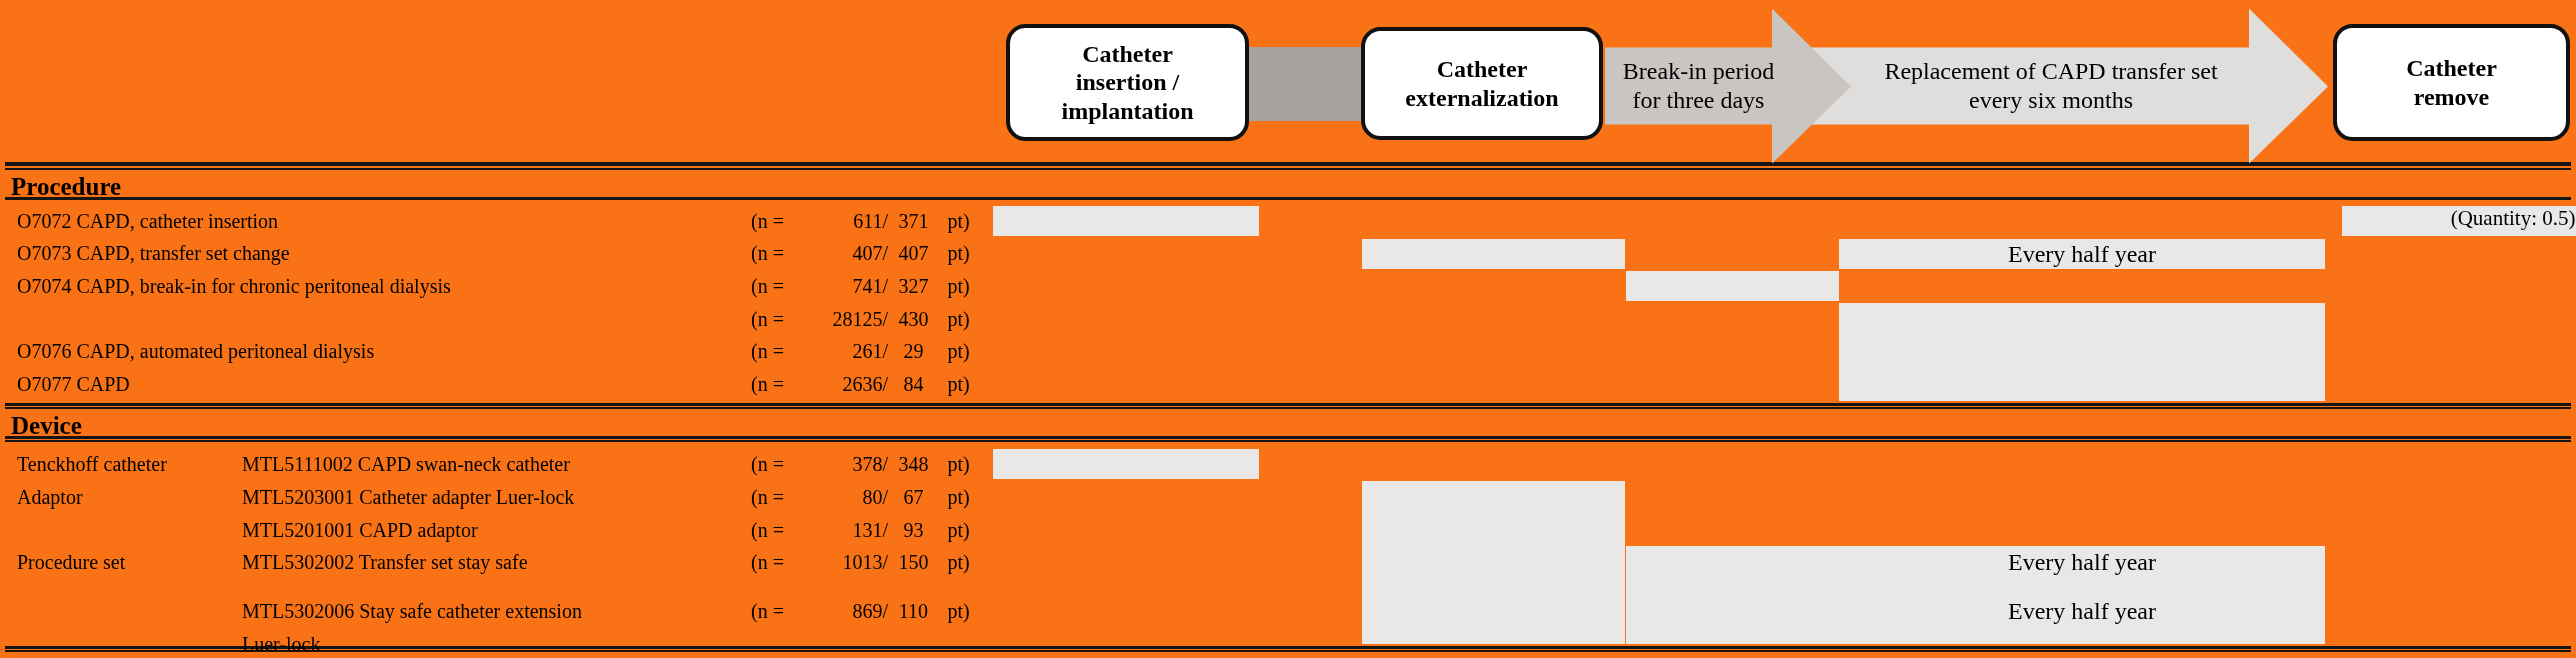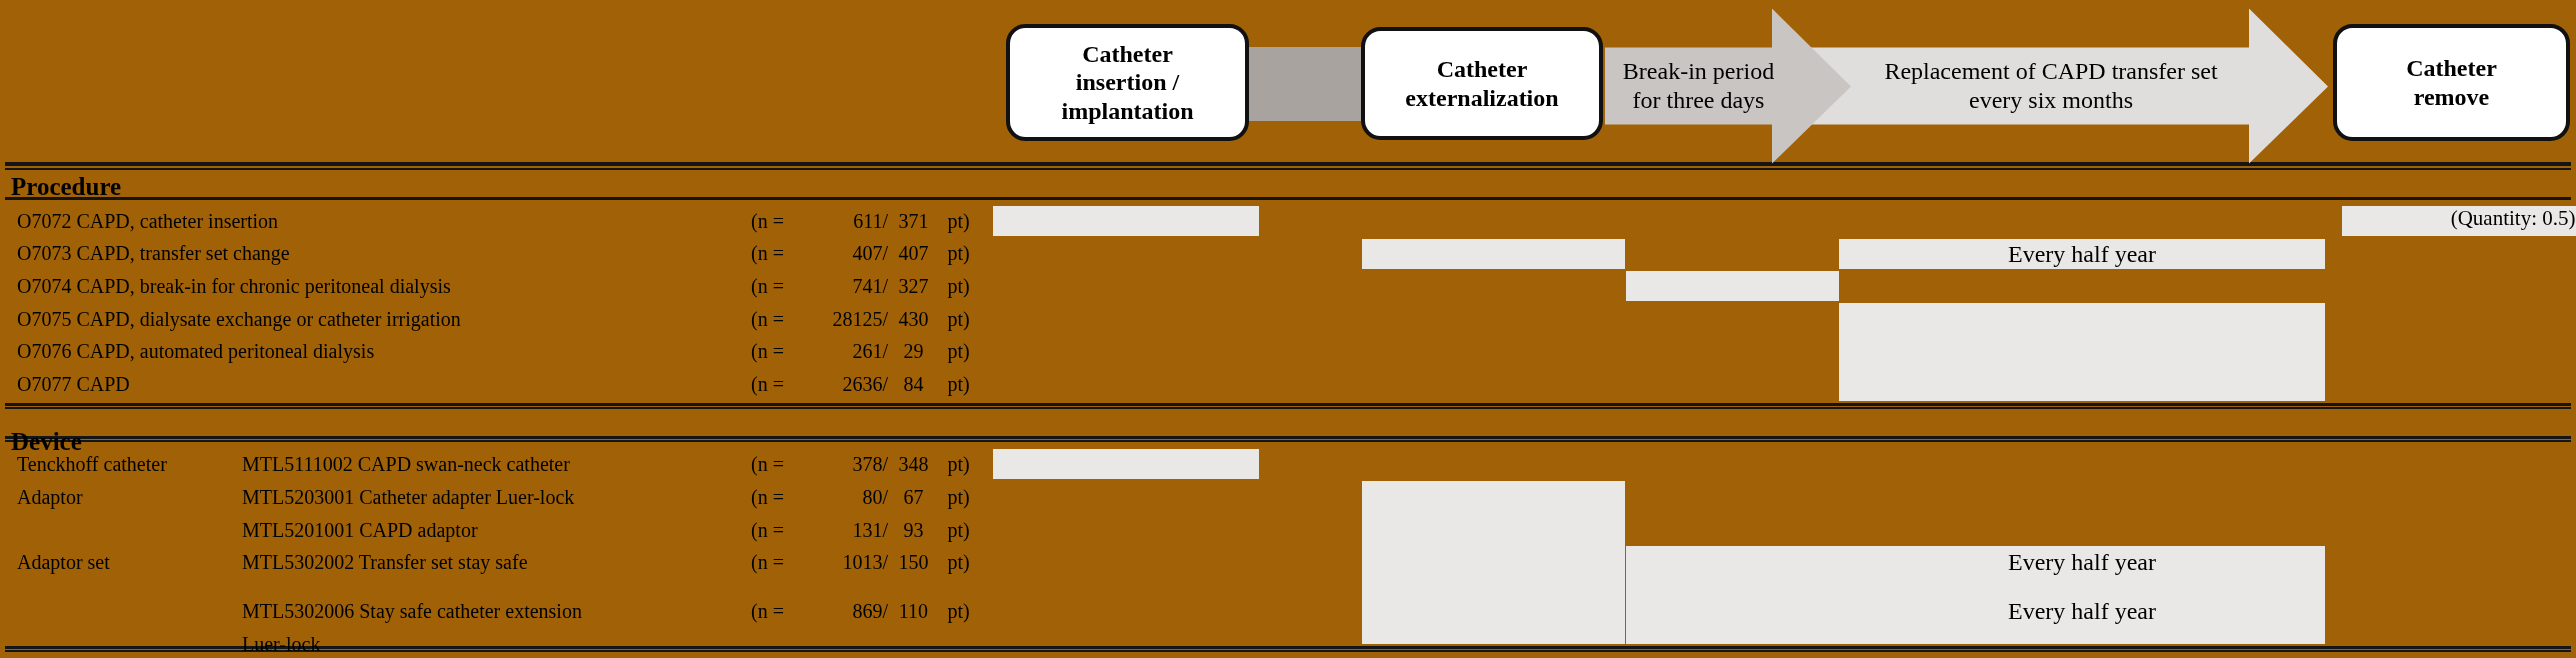--- a/index.html
+++ b/index.html
@@ -5,21 +5,21 @@
   :root{
     --connector:#a9a39f;
     --arrow-breakin:#c9c5c2;
     --arrow-replace:#e0dedd;
     --highlight:#e9e8e7;
     --ink:#111111;
   }
   *{box-sizing:border-box;margin:0;padding:0;}
   html,body{background:#ffffff;}
   body{font-family:"Liberation Serif","DejaVu Serif",serif;color:#000;}
-  .fig{position:relative;width:2576px;height:658px;background:#a16207;overflow:hidden;}
+  .fig{position:relative;width:2576px;height:658px;background:#f97316;overflow:hidden;}
 
   
   .dbox{position:absolute;background:#fff;border:4.2px solid var(--ink);border-radius:19.4px;
         display:flex;align-items:center;justify-content:center;text-align:center;
         font-weight:bold;font-size:24px;line-height:28.5px;white-space:pre-line;z-index:4;}
   .connector{position:absolute;left:1247px;top:47px;width:118px;height:74px;
         background:var(--connector);z-index:1;}
   .arrow{position:absolute;top:8.5px;height:155px;z-index:2;}
   .arrow-replace{left:1786px;width:542px;background:var(--arrow-replace);
         clip-path:polygon(0px 39px,463px 39px,463px 0px,542px 78px,463px 155px,463px 116px,0px 116px);}
@@ -137,21 +137,20 @@
     <span class="c-label">O7074 CAPD, break-in for chronic peritoneal dialysis</span>
     <span class="ncell">
       <span class="np">(n =</span>
       <span class="v1">741/</span>
       <span class="v2">327</span>
       <span class="ns">pt)</span>
     </span>
   </div>
 
   <div class="t-row" style="top:303px;">
-    <span class="c-label">O7075 CAPD, dialysate exchange or catheter irrigation</span>
     <span class="ncell">
       <span class="np">(n =</span>
       <span class="v1">28125/</span>
       <span class="v2">430</span>
       <span class="ns">pt)</span>
     </span>
   </div>
 
   <div class="t-row" style="top:335px;">
     <span class="c-label">O7076 CAPD, automated peritoneal dialysis</span>
@@ -166,21 +165,21 @@
   <div class="t-row" style="top:368px;">
     <span class="c-label">O7077 CAPD</span>
     <span class="ncell">
       <span class="np">(n =</span>
       <span class="v1">2636/</span>
       <span class="v2">84</span>
       <span class="ns">pt)</span>
     </span>
   </div>
 
-  <div class="sec-header" style="top:412px;margin-top:16px;">Device</div>
+  <div class="sec-header" style="top:412px;">Device</div>
 
   <div class="t-row" style="top:448px;">
     <span class="c-cat">Tenckhoff catheter</span>
     <span class="c-name">MTL5111002 CAPD swan-neck catheter</span>
     <span class="ncell">
       <span class="np">(n =</span>
       <span class="v1">378/</span>
       <span class="v2">348</span>
       <span class="ns">pt)</span>
     </span>
@@ -202,21 +201,21 @@
     <span class="c-name">MTL5201001 CAPD adaptor</span>
     <span class="ncell">
       <span class="np">(n =</span>
       <span class="v1">131/</span>
       <span class="v2">93</span>
       <span class="ns">pt)</span>
     </span>
   </div>
 
   <div class="t-row" style="top:546px;">
-    <span class="c-cat">Adaptor set</span>
+    <span class="c-cat">Procedure set</span>
     <span class="c-name">MTL5302002 Transfer set stay safe</span>
     <span class="ncell">
       <span class="np">(n =</span>
       <span class="v1">1013/</span>
       <span class="v2">150</span>
       <span class="ns">pt)</span>
     </span>
   </div>
 
   <div class="t-row" style="top:579px;height:65px;">

